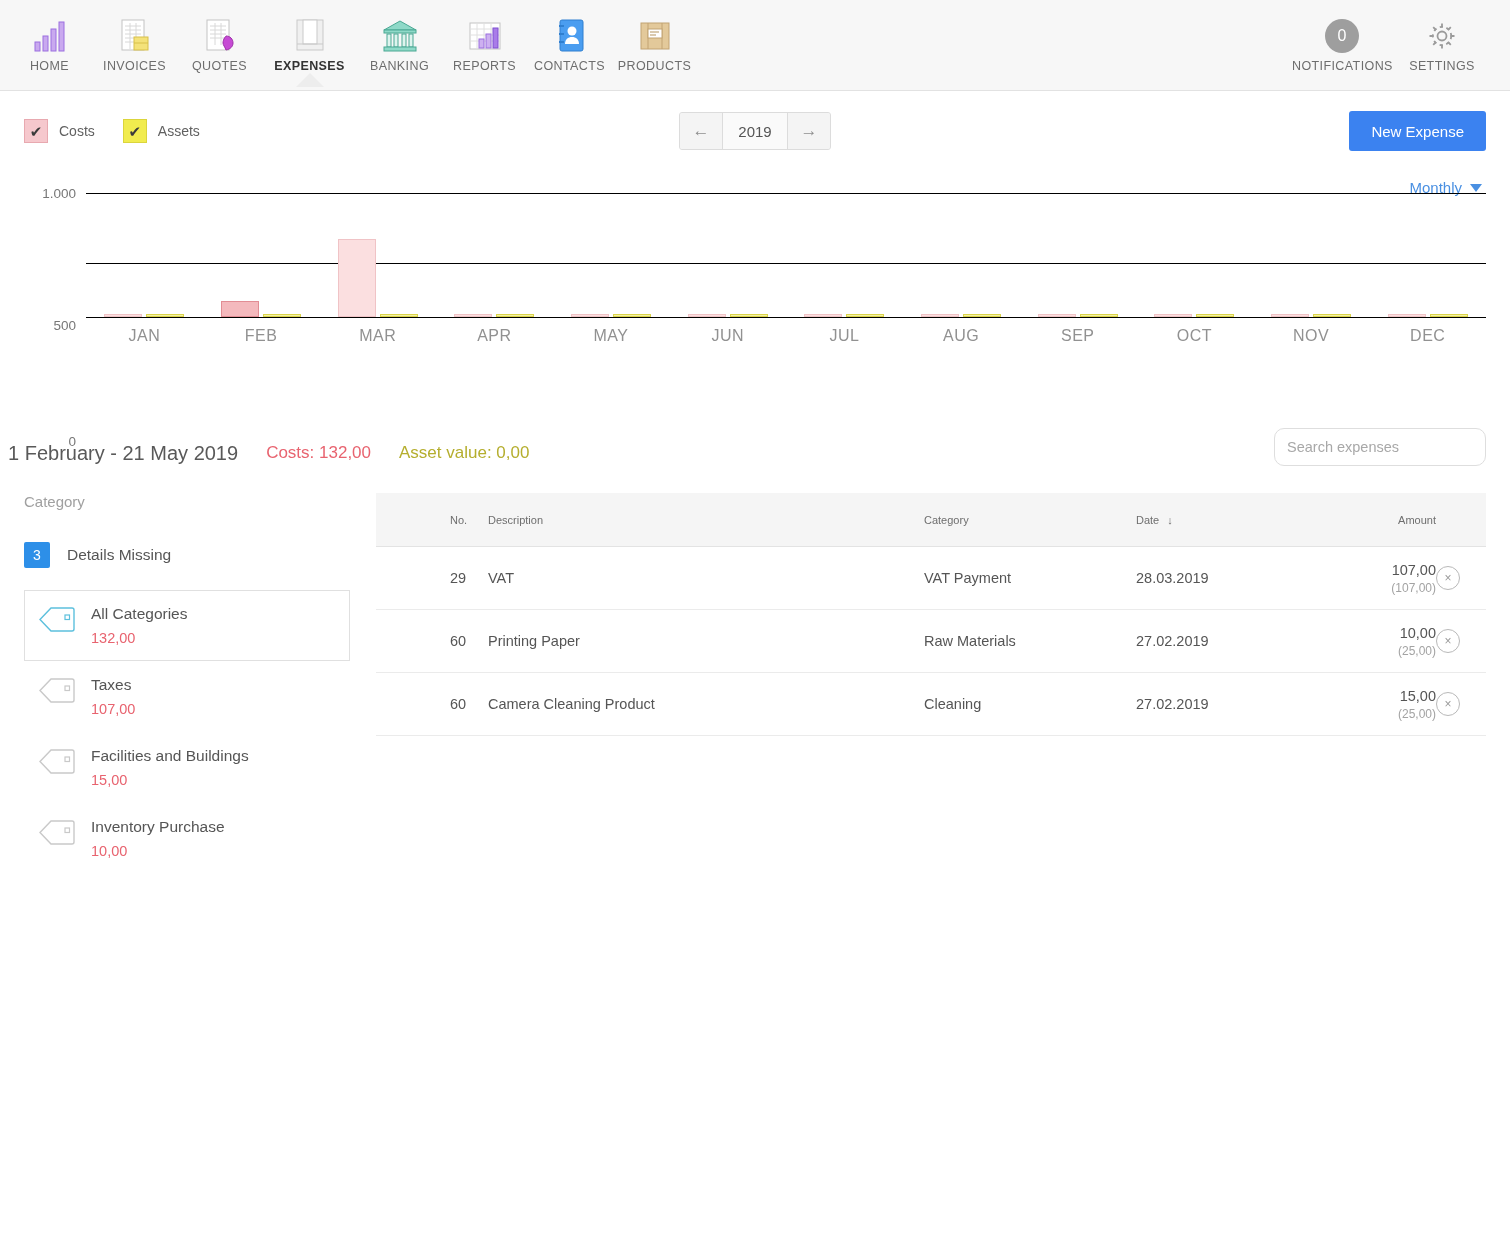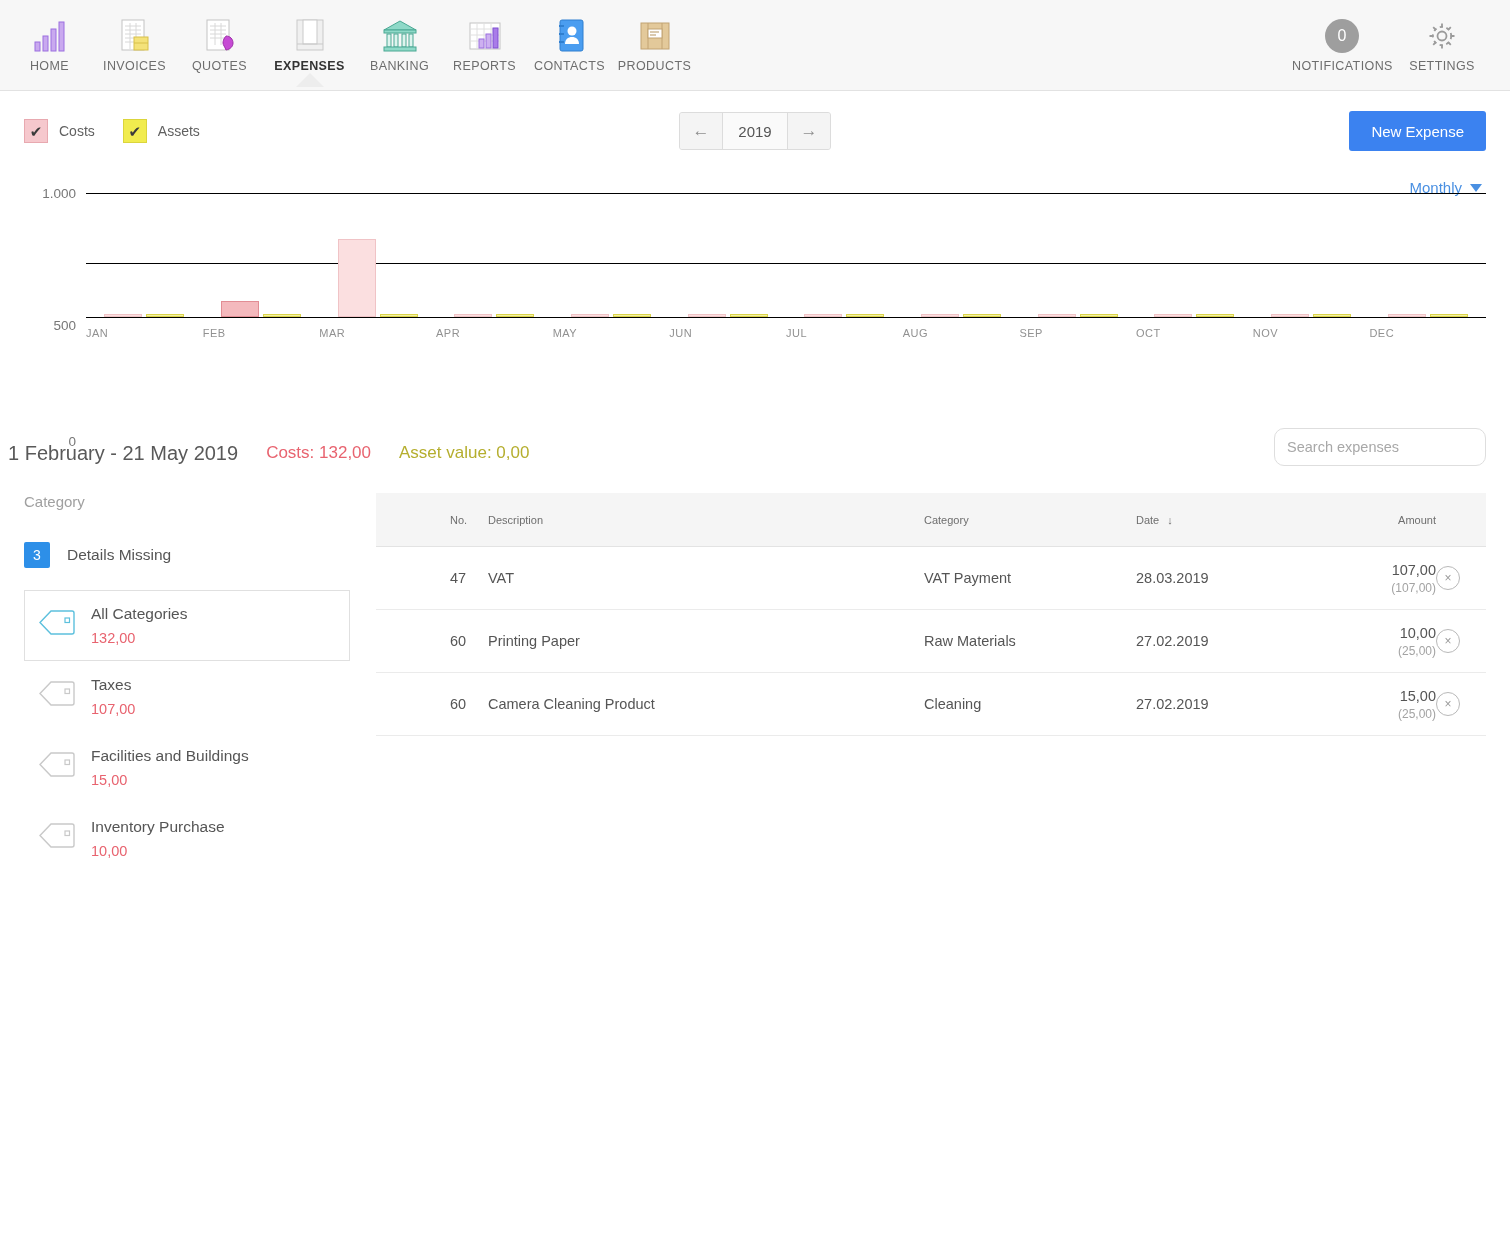--- a/index.html
+++ b/index.html
@@ -165,21 +165,21 @@
   }
   .bar { width:38px; }
   .bar.cost   { background:#fbdfe0; border:1px solid #f0c3c6; }
   .bar.cost.hl{ background:#f4b9bd; border:1px solid #e28d94; }
   .bar.asset  { background:#f4f1a6; border:1px solid #dad44a; }
   .mlabels {
     display:flex;
     margin-left:62px;
     margin-top:10px;
   }
-  .mlabels div { flex:1; font-size:11px; color:#919191; letter-spacing:.5px; }
+  .mlabels div { flex:1; text-align:center; font-size:16px; color:#919191; letter-spacing:.5px; }
 
   
   .summary {
     display:flex; align-items:center;
     padding:0 8px;
     margin-top:38px;
     position:relative;
     height:44px;
   }
   .sum-range { font-size:20px; color:#595959; }
@@ -205,21 +205,21 @@
 
   .missing { display:flex; align-items:center; gap:17px; margin-bottom:22px; cursor:pointer; }
   .missing .cnt {
     width:26px;height:26px;background:#2d8fe8;color:#fff;
     display:flex;align-items:center;justify-content:center;
     font-size:14px;border-radius:2px;
   }
   .missing .mlbl { font-size:15.5px; color:#555; }
 
   .cat {
-    display:flex; align-items:center; gap:14px;
+    display:flex; align-items:flex-start; gap:14px;
     padding:14px 12px;
     cursor:pointer;
     border:1px solid transparent;
   }
   .cat.sel { border:1px solid #e0e0e0; background:#fff; }
   .cat .tag { width:40px; height:36px; flex:none; }
   .cat .ctext .cname { font-size:15.5px; color:#555; }
   .cat .ctext .cval  { font-size:14.5px; color:#e8636f; margin-top:7px; }
 
   
@@ -566,21 +566,21 @@
       <div class="c-desc">Description</div>
       <div class="c-cat">Category</div>
       <div class="c-date">
         <span>Date</span><span class="sortarrow">↓</span>
       </div>
       <div class="c-amt">Amount</div>
       <div class="c-act"></div>
     </div>
     <div id="tbody">
         <div class="trow">
-          <div class="c-no">47</div>
+          <div class="c-no">29</div>
      <div class="c-desc">VAT</div>
      <div class="c-cat">VAT Payment</div>
      <div class="c-date">28.03.2019</div>
      <div class="c-amt">
        <div class="amt-main">107,00</div>
        <div class="amt-sub">(107,00)</div>
      </div>
      <div class="c-act">
        <span class="delbtn">×</span>
      </div>

